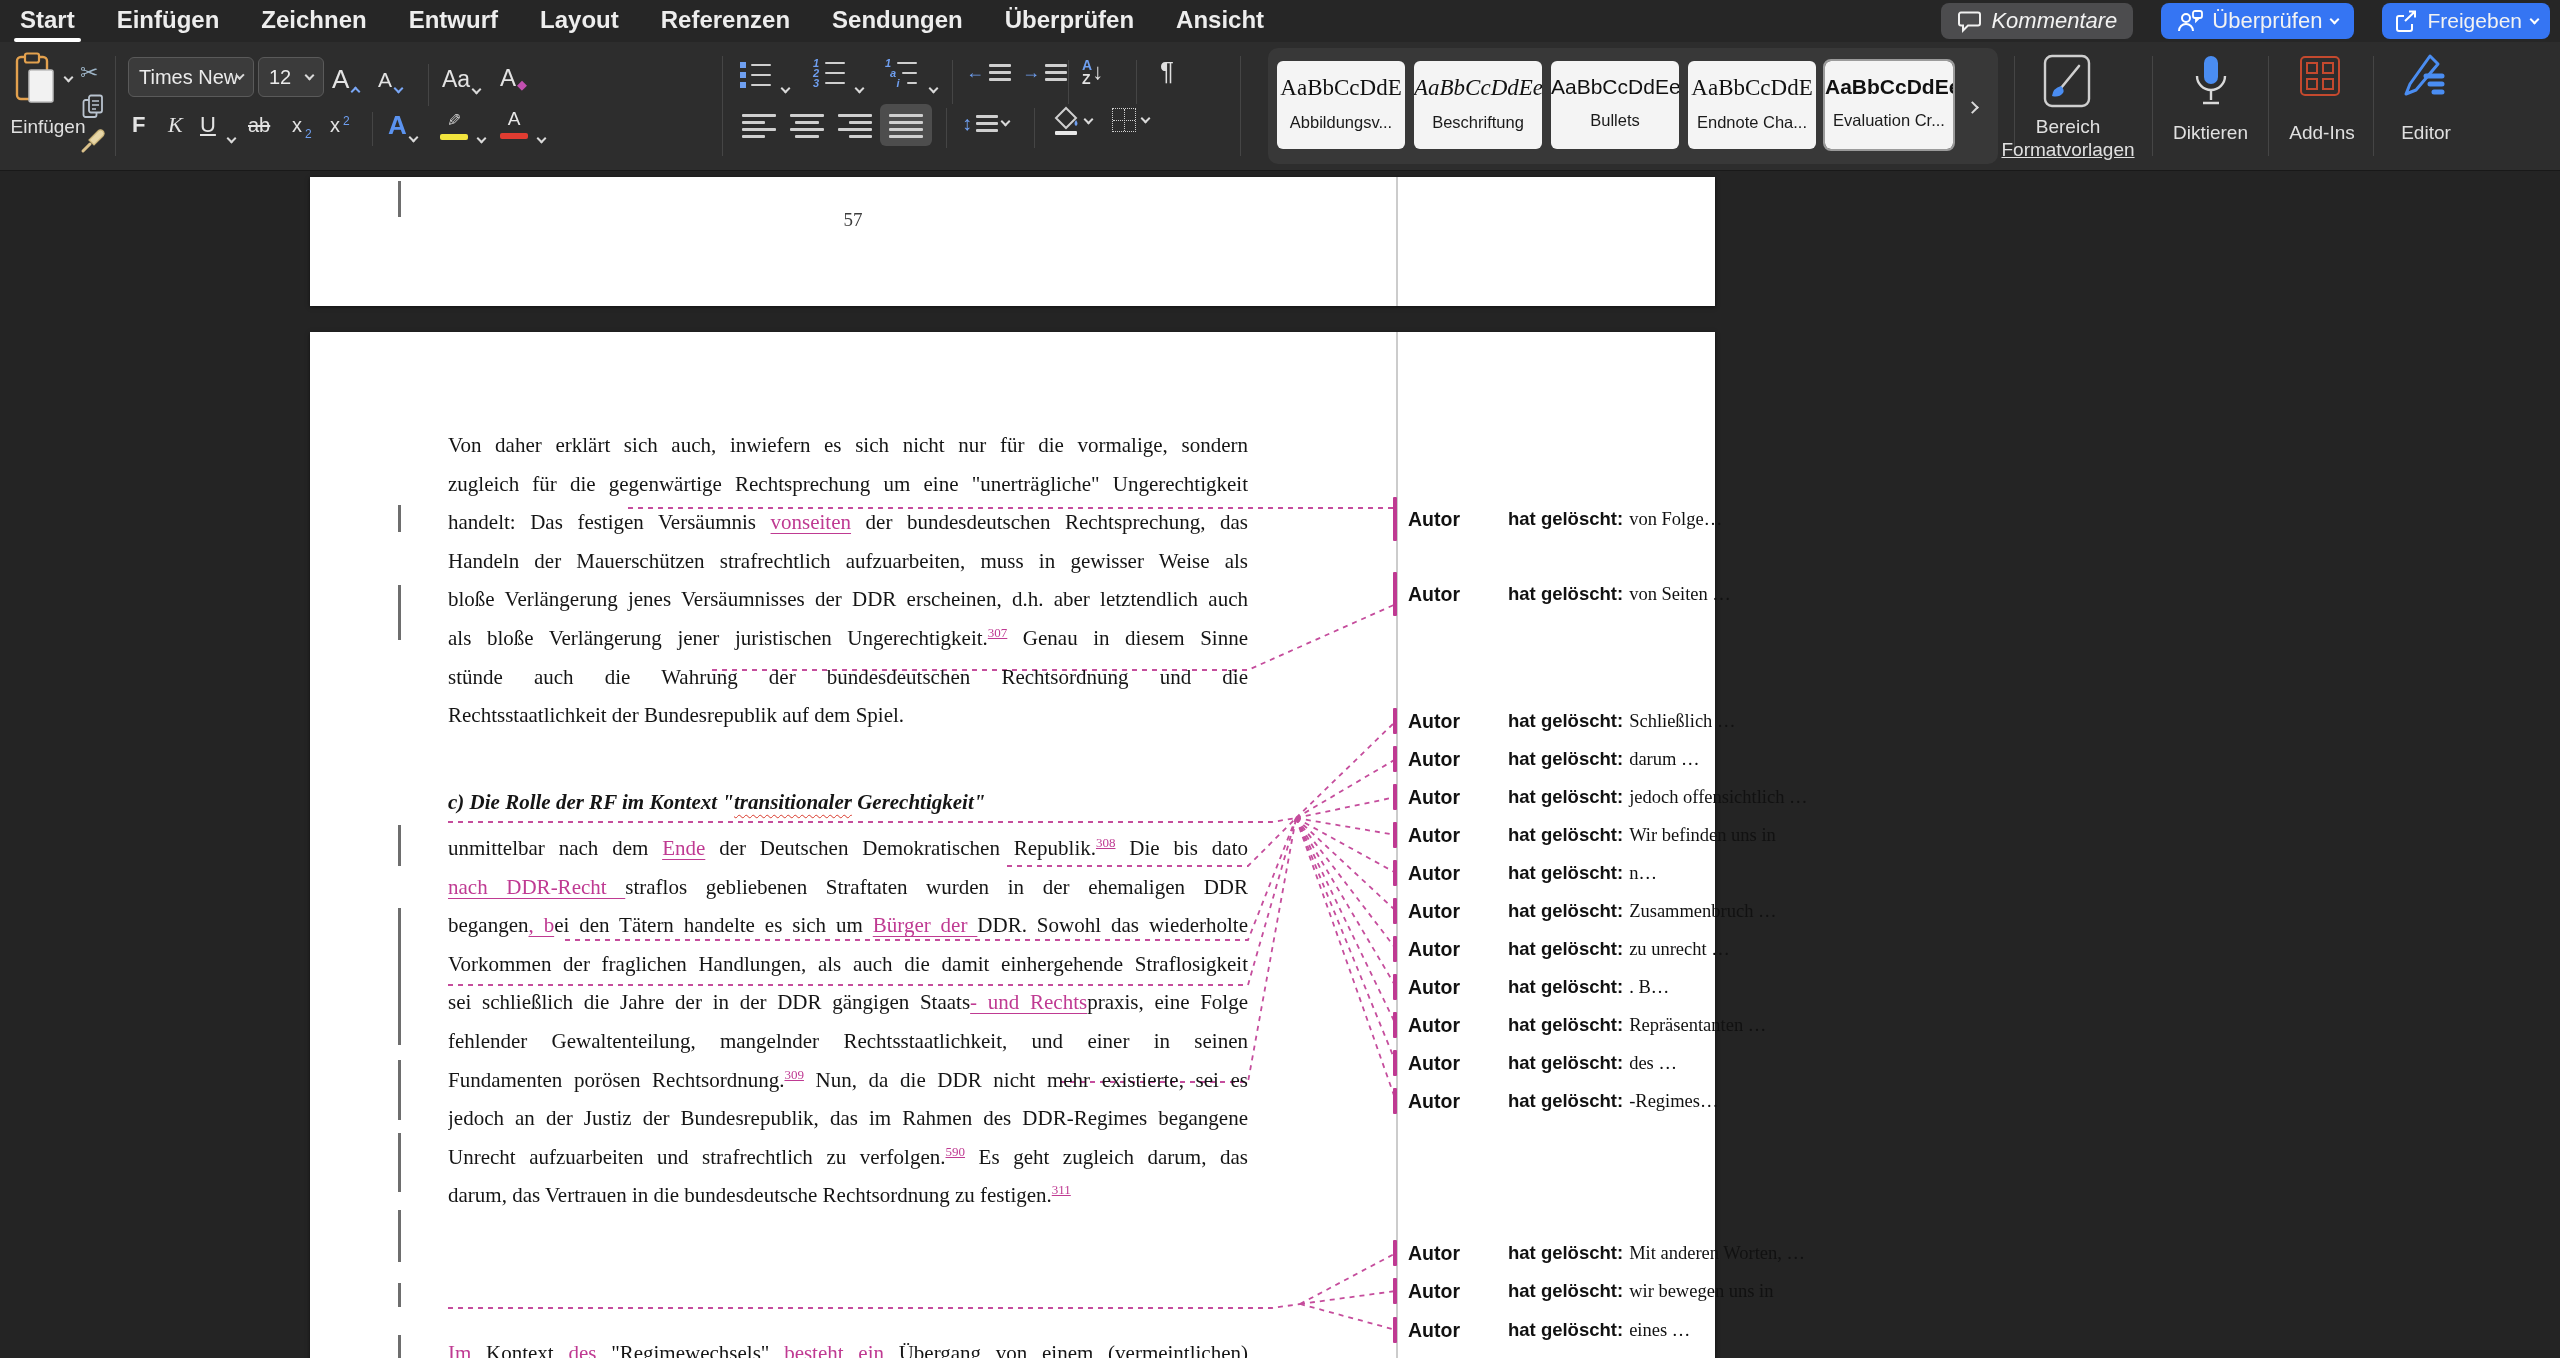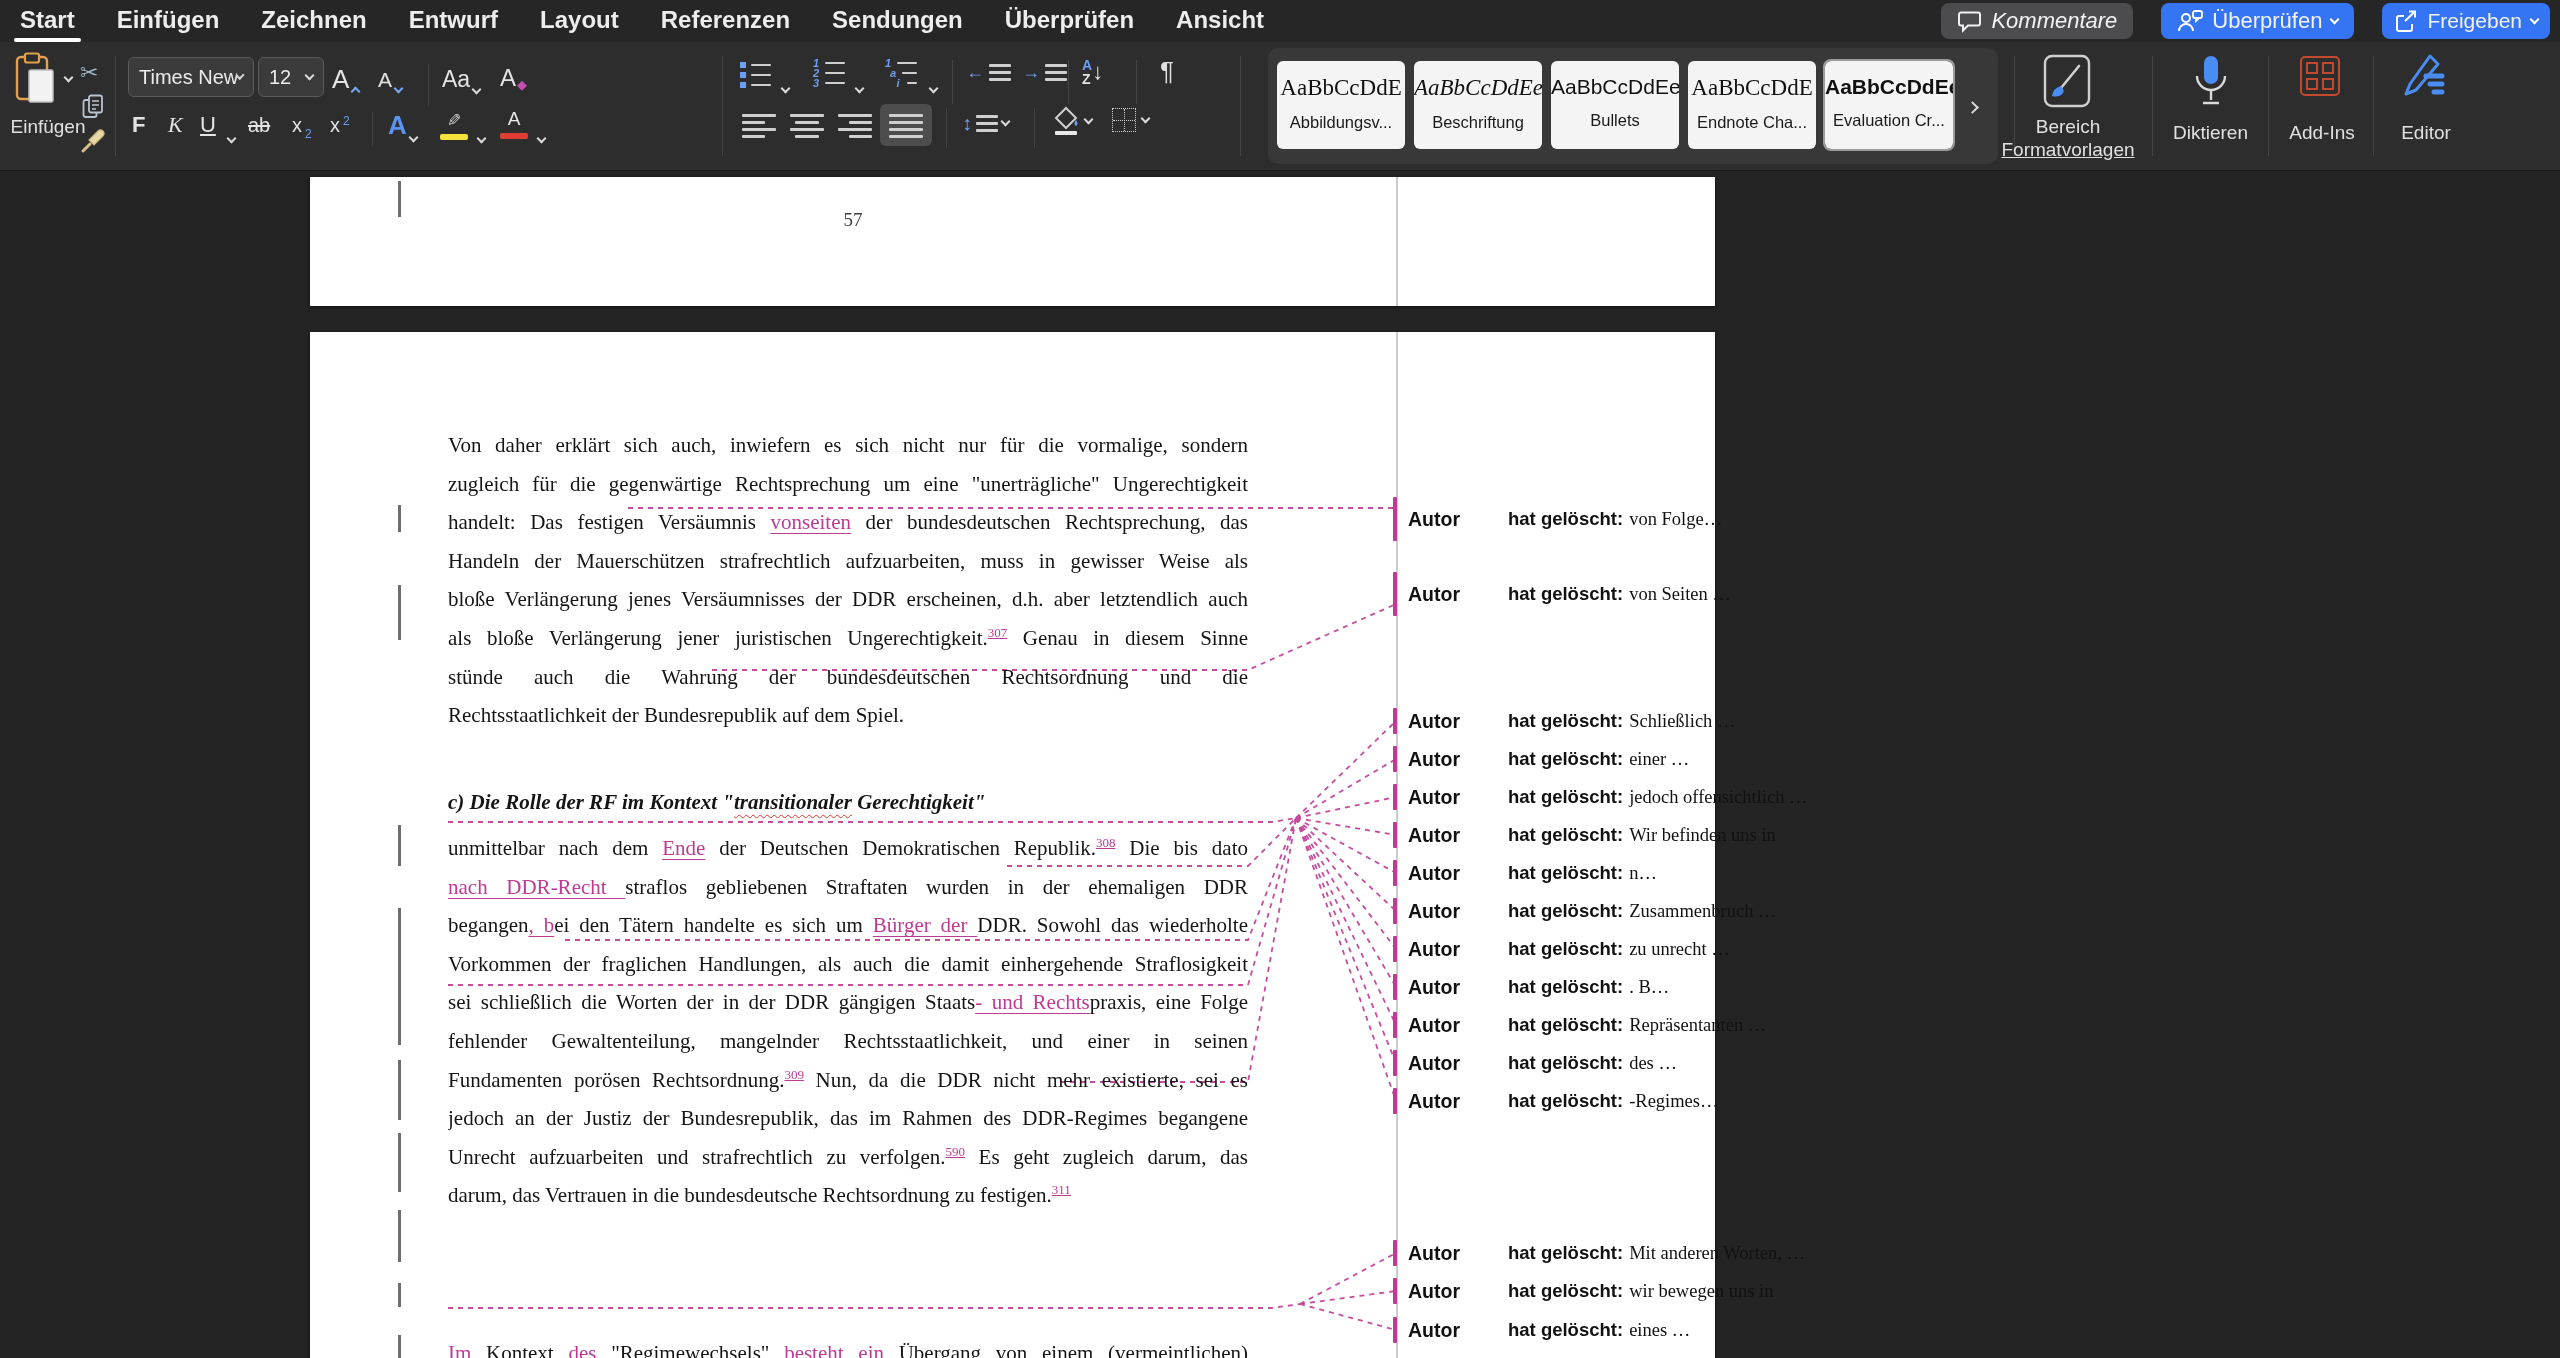--- a/index.html
+++ b/index.html
@@ -492,21 +492,21 @@
         <div class="line nj"><span>Rechtsstaatlichkeit der Bundesrepublik auf dem Spiel.</span></div>
       </div>
     <div class="textblock heading" id="heading" style="top:451px;">
         <div class="line nj"><span>c) Die Rolle der RF im Kontext "</span><span class="wavy">transitionaler</span><span> Gerechtigkeit"</span></div>
       </div>
     <div class="textblock" id="para2" style="top:497px;">
         <div class="line"><span>unmittelbar nach dem </span><span class="ins">Ende</span><span> der Deutschen Demokratischen Republik.</span><sup class="fnref">308</sup><span> Die bis dato</span></div>
         <div class="line"><span class="ins">nach DDR-Recht </span><span>straflos gebliebenen Straftaten wurden in der ehemaligen DDR</span></div>
         <div class="line"><span>begangen</span><span class="ins">, b</span><span>ei den Tätern handelte es sich um </span><span class="ins">Bürger der </span><span>DDR. Sowohl das wiederholte</span></div>
         <div class="line"><span>Vorkommen der fraglichen Handlungen, als auch die damit einhergehende Straflosigkeit</span></div>
-        <div class="line"><span>sei schließlich die Worten der in der DDR gängigen Staats</span><span class="ins">- und Rechts</span><span>praxis, eine Folge</span></div>
+        <div class="line"><span>sei schließlich die Jahre der in der DDR gängigen Staats</span><span class="ins">- und Rechts</span><span>praxis, eine Folge</span></div>
         <div class="line"><span>fehlender Gewaltenteilung, mangelnder Rechtsstaatlichkeit, und einer in seinen</span></div>
         <div class="line"><span>Fundamenten porösen Rechtsordnung.</span><sup class="fnref">309</sup><span> Nun, da die DDR nicht mehr existierte, sei es</span></div>
         <div class="line"><span>jedoch an der Justiz der Bundesrepublik, das im Rahmen des DDR-Regimes begangene</span></div>
         <div class="line"><span>Unrecht aufzuarbeiten und strafrechtlich zu verfolgen.</span><sup class="fnref">590</sup><span> Es geht zugleich darum, das</span></div>
         <div class="line nj"><span>darum, das Vertrauen in die bundesdeutsche Rechtsordnung zu festigen.</span><sup class="fnref">311</sup></div>
       </div>
     <div class="textblock" id="para3" style="top:1002px;">
         <div class="line"><span class="ins">Im</span><span> Kontext </span><span class="ins">des</span><span> "Regimewechsels" </span><span class="ins">besteht ein</span><span> Übergang von einem (vermeintlichen)</span></div>
       </div>
 
@@ -521,21 +521,21 @@
           <span class="ann-b"><b>hat gelöscht:</b><span class="ann-v">von Seiten …</span></span>
         </div>
         <div class="tick" style="top: 240px; height: 44px;"></div>
         <div class="ann" style="top: 374px;">
           <span class="ann-a">Autor</span>
           <span class="ann-b"><b>hat gelöscht:</b><span class="ann-v">Schließlich …</span></span>
         </div>
         <div class="tick" style="top: 376px; height: 26px;"></div>
         <div class="ann" style="top: 412px;">
           <span class="ann-a">Autor</span>
-          <span class="ann-b"><b>hat gelöscht:</b><span class="ann-v">einer …</span></span>
+          <span class="ann-b"><b>hat gelöscht:</b><span class="ann-v">darum …</span></span>
         </div>
         <div class="tick" style="top: 414px; height: 26px;"></div>
         <div class="ann" style="top: 450px;">
           <span class="ann-a">Autor</span>
           <span class="ann-b"><b>hat gelöscht:</b><span class="ann-v">jedoch offensichtlich …</span></span>
         </div>
         <div class="tick" style="top: 452px; height: 26px;"></div>
         <div class="ann" style="top: 488px;">
           <span class="ann-a">Autor</span>
           <span class="ann-b"><b>hat gelöscht:</b><span class="ann-v">Wir befinden uns in</span></span>

